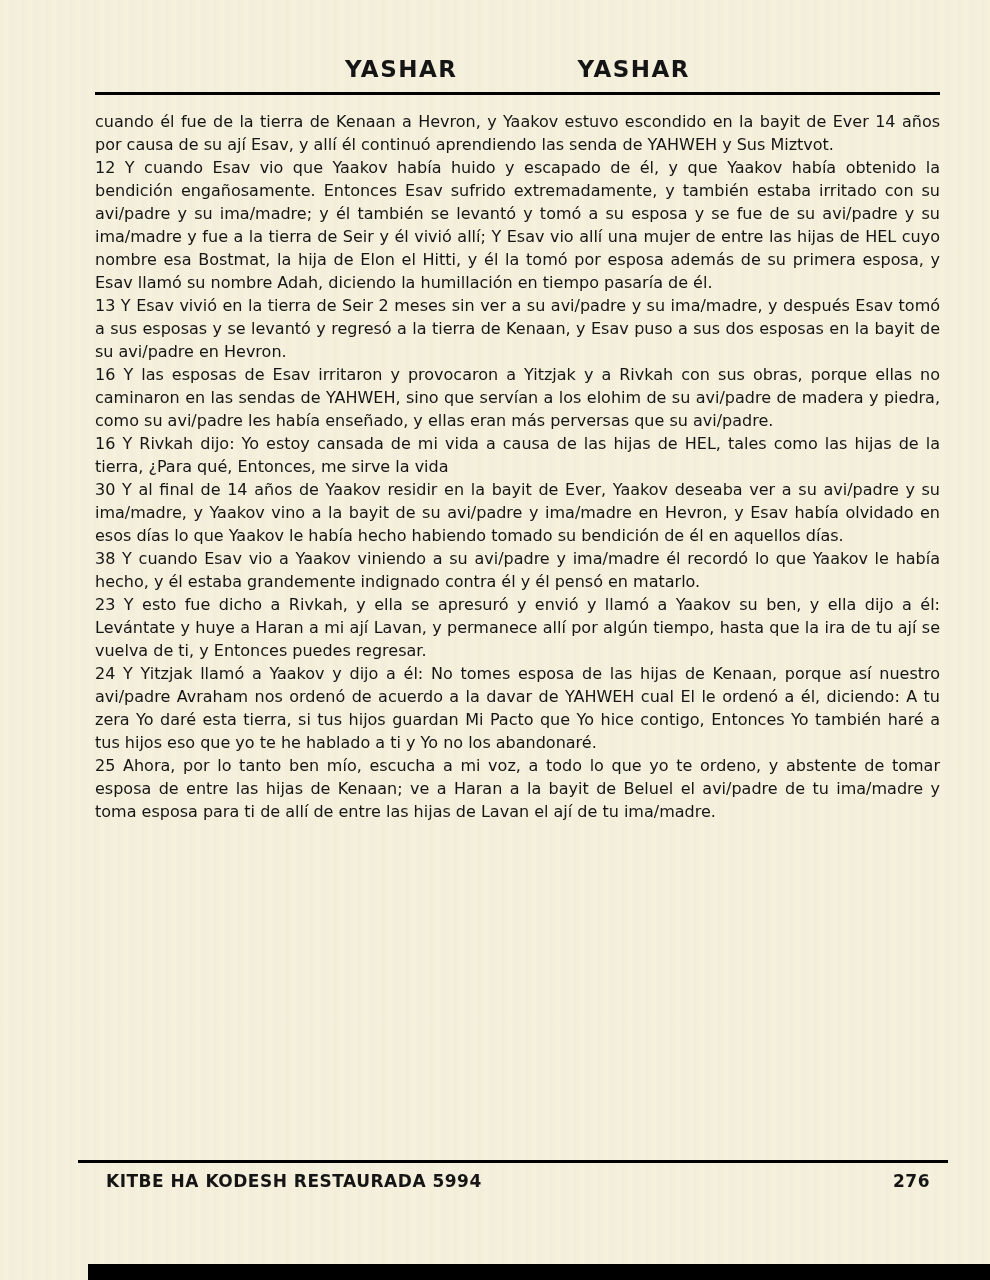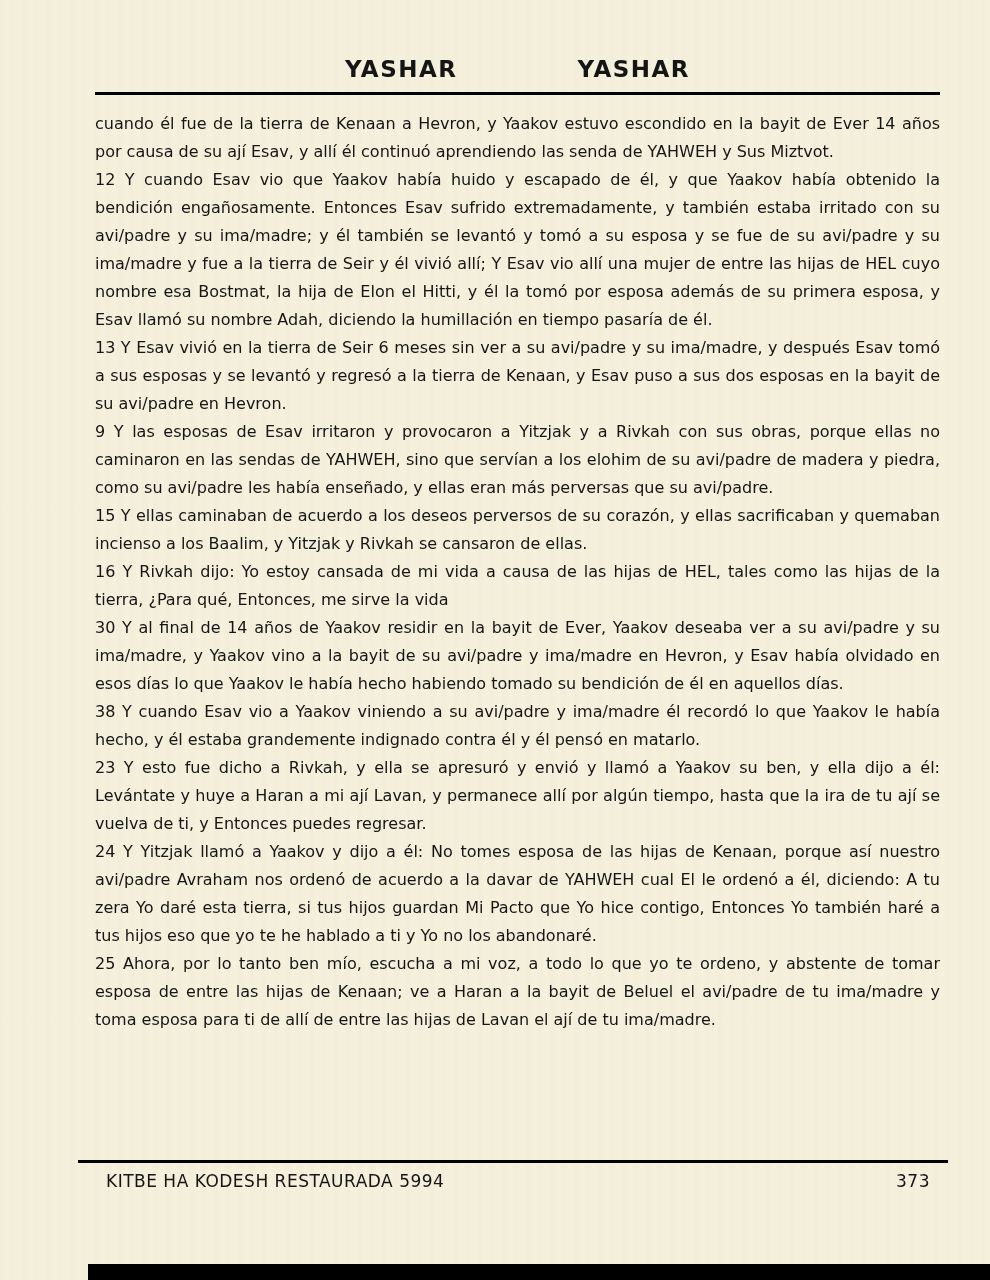--- a/index.html
+++ b/index.html
@@ -36,21 +36,21 @@
     letter-spacing: 1.5px;
   }
   .header-rule {
     border: none;
     border-top: 3px solid #000;
     margin: 10px 0 0 0;
   }
   .body-text {
     margin-top: 15px;
     font-size: 16px;
-    line-height: 28px;
+    line-height: 23px;
     text-align: justify;
   }
   .body-text p {
     margin: 0;
     padding: 0;
   }
   .footer {
     position: absolute;
     left: 78px;
     right: 42px;
@@ -60,21 +60,21 @@
     border: none;
     border-top: 3px solid #000;
     margin: 0;
   }
   .footer-row {
     display: flex;
     justify-content: space-between;
     align-items: flex-start;
     padding: 8px 18px 0 28px;
     font-size: 17px;
-    font-weight: normal;
+    font-weight: bold;
     letter-spacing: 0.5px;
   }
   .scan-edge-bottom {
     position: absolute;
     left: 88px;
     right: 0;
     bottom: 0;
     height: 16px;
     background: #000;
   }
@@ -89,36 +89,35 @@
     <div class="header">
       <span>YASHAR</span>
       <span>YASHAR</span>
     </div>
 
     <hr class="header-rule">
 
     <div class="body-text">
       <p>cuando él fue de la tierra de Kenaan a Hevron, y Yaakov estuvo escondido en la bayit de Ever 14 años por causa de su ají Esav, y allí él continuó aprendiendo las senda de YAHWEH y Sus Miztvot.</p>
       <p>12 Y cuando Esav vio que Yaakov había huido y escapado de él, y que Yaakov había obtenido la bendición engañosamente.  Entonces Esav sufrido extremadamente, y también estaba irritado con su avi/padre y su ima/madre; y él también se levantó y tomó a su esposa y se fue de su avi/padre y su ima/madre y fue a la tierra de Seir y él vivió allí; Y Esav vio allí una mujer de entre las hijas de HEL cuyo nombre esa Bostmat, la hija de Elon el Hitti, y él la tomó por esposa además de su primera esposa, y Esav llamó su nombre Adah, diciendo la humillación en tiempo pasaría de él.</p>
-      <p>13 Y Esav vivió en la tierra de Seir 6 meses sin ver a su avi/padre y su ima/madre, y después Esav tomó a sus esposas y se levantó y regresó a la tierra de Kenaan, y Esav puso a sus dos esposas en la bayit de su avi/padre en Hevron.</p>
-      <p>9 Y las esposas de Esav irritaron y provocaron a Yitzjak y a Rivkah con sus obras, porque ellas no caminaron en las sendas de YAHWEH, sino que servían a los elohim de su avi/padre de madera y piedra, como su avi/padre les había enseñado, y ellas eran más perversas que su avi/padre.</p>
-      <p>15 Y ellas caminaban de acuerdo a los deseos perversos de su corazón, y ellas sacrificaban y quemaban incienso a los Baalim, y Yitzjak y Rivkah se cansaron de ellas.</p>
+      <p>13 Y Esav vivió en la tierra de Seir 2 meses sin ver a su avi/padre y su ima/madre, y después Esav tomó a sus esposas y se levantó y regresó a la tierra de Kenaan, y Esav puso a sus dos esposas en la bayit de su avi/padre en Hevron.</p>
+      <p>16 Y las esposas de Esav irritaron y provocaron a Yitzjak y a Rivkah con sus obras, porque ellas no caminaron en las sendas de YAHWEH, sino que servían a los elohim de su avi/padre de madera y piedra, como su avi/padre les había enseñado, y ellas eran más perversas que su avi/padre.</p>
       <p>16 Y Rivkah dijo: Yo estoy cansada de mi vida a causa de las hijas de HEL, tales como las hijas de la tierra, ¿Para qué, Entonces, me sirve la vida</p>
       <p>30 Y al final de 14 años de Yaakov residir en la bayit de Ever, Yaakov deseaba ver a su avi/padre y su ima/madre, y Yaakov vino a la bayit de su avi/padre y ima/madre en Hevron, y Esav había olvidado en esos días lo que Yaakov le había hecho habiendo tomado su bendición de él en aquellos días.</p>
       <p>38 Y cuando Esav vio a Yaakov viniendo a su avi/padre y ima/madre él recordó lo que Yaakov le había hecho, y él estaba grandemente indignado contra él y él pensó en matarlo.</p>
       <p>23 Y esto fue dicho a Rivkah, y ella se apresuró y envió y llamó a Yaakov su ben, y ella dijo a él: Levántate y huye a Haran a mi ají Lavan, y permanece allí por algún tiempo, hasta que la ira de tu ají se vuelva de ti, y Entonces puedes regresar.</p>
       <p>24 Y Yitzjak llamó a Yaakov y dijo a él: No tomes esposa de las hijas de Kenaan, porque así nuestro avi/padre Avraham nos ordenó de acuerdo a la davar de YAHWEH cual El le ordenó a él, diciendo: A tu zera Yo daré esta tierra, si tus hijos guardan Mi Pacto que Yo hice contigo, Entonces Yo también haré a tus hijos eso que yo te he hablado a ti y Yo no los abandonaré.</p>
       <p>25 Ahora, por lo tanto ben mío, escucha a mi voz, a todo lo que yo te ordeno, y abstente de tomar esposa de entre las hijas de Kenaan; ve a Haran a la bayit de Beluel el avi/padre de tu ima/madre y toma esposa para ti de allí de entre las hijas de Lavan el ají de tu ima/madre.</p>
     </div>
 
   </div>
 
   <div class="footer">
     <hr class="footer-rule">
     <div class="footer-row">
       <span>KITBE HA KODESH RESTAURADA  5994</span>
-      <span>373</span>
+      <span>276</span>
     </div>
   </div>
 
   <div class="scan-edge-bottom"></div>
 
 </div>
 
 </body></html>

